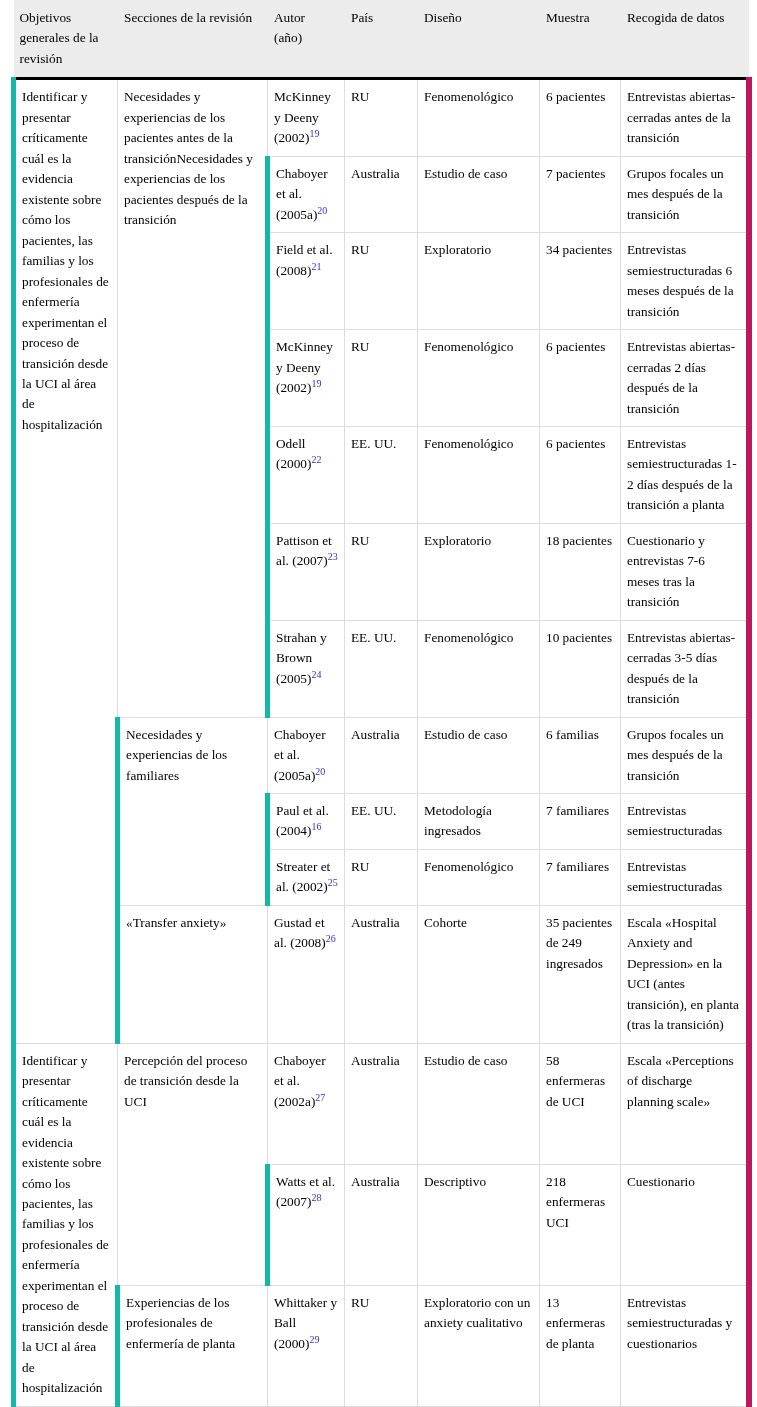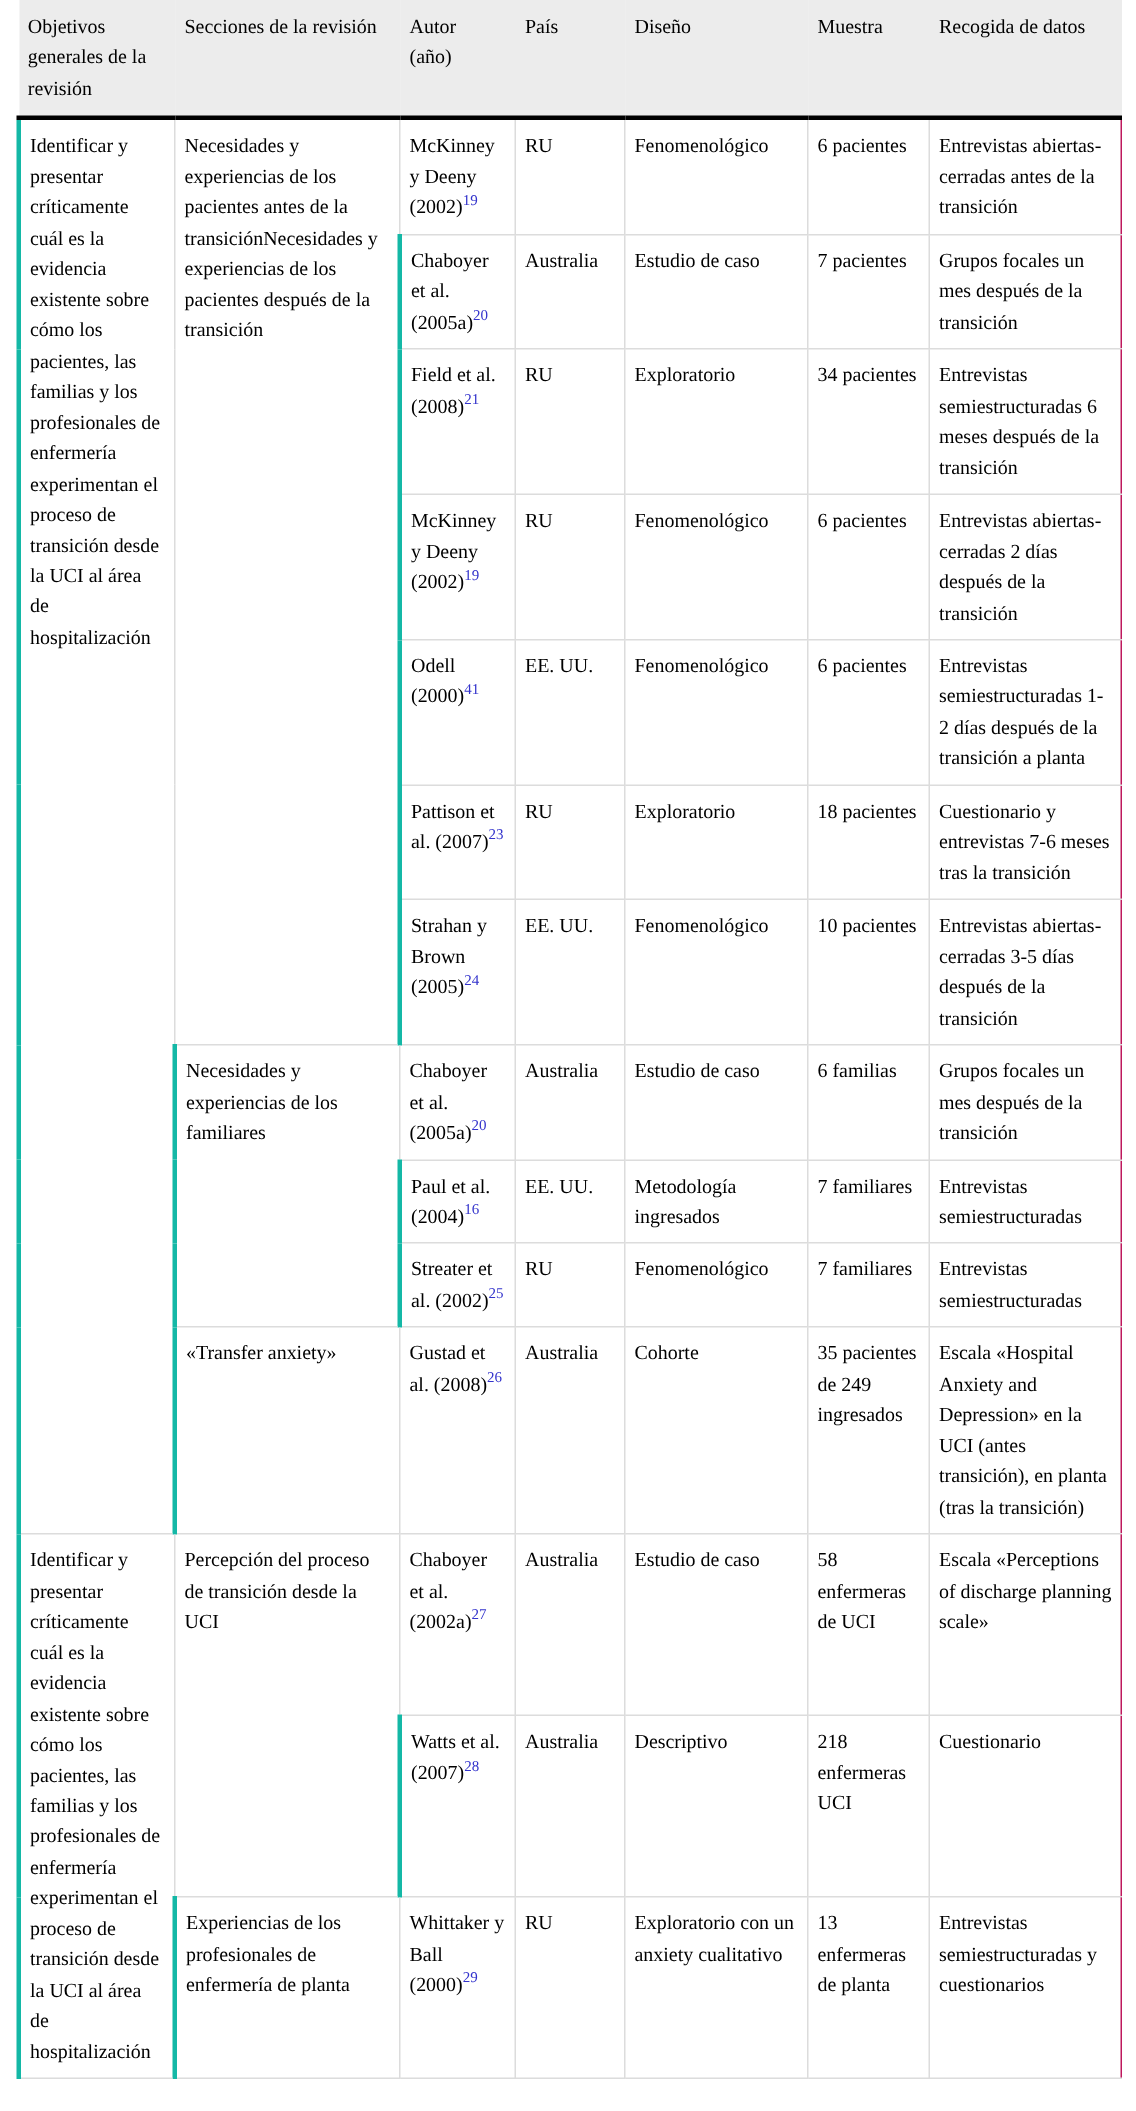--- a/index.html
+++ b/index.html
@@ -46,24 +46,24 @@
   }
   table.study-table thead th:last-child { border-right: none; }
 
   table.study-table tbody td {
     vertical-align: top;
     padding: 7px 6px 7px 6px;
     border: 1px solid #dcdcdc;
     background: #ffffff;
   }
   table.study-table tbody tr td:first-child {
-    border-left: 3px solid #14b8a6;
+    border-left: 5px solid #14b8a6;
   }
   table.study-table tbody tr td:last-child {
-    border-right: 1px solid #be185d;
+    border-right: 6px solid #be185d;
   }
   td.obj-cell, td.sec-cell {
     border-right: 1px solid #dcdcdc;
   }
   sup.refmark {
     color: #3333cc;
     font-size: 10px;
     vertical-align: super;
     line-height: 0;
     cursor: pointer;
@@ -119,21 +119,21 @@
           <td>Entrevistas semiestructuradas 6 meses después de la transición</td>
         </tr>
         <tr>
           <td>McKinney y Deeny (2002)<sup class="refmark">19</sup></td>
           <td>RU</td>
           <td>Fenomenológico</td>
           <td>6 pacientes</td>
           <td>Entrevistas abiertas-cerradas 2 días después de la transición</td>
         </tr>
         <tr>
-          <td>Odell (2000)<sup class="refmark">41</sup></td>
+          <td>Odell (2000)<sup class="refmark">22</sup></td>
           <td>EE. UU.</td>
           <td>Fenomenológico</td>
           <td>6 pacientes</td>
           <td>Entrevistas semiestructuradas 1-2 días después de la transición a planta</td>
         </tr>
         <tr>
           <td>Pattison et al. (2007)<sup class="refmark">23</sup></td>
           <td>RU</td>
           <td>Exploratorio</td>
           <td>18 pacientes</td>

